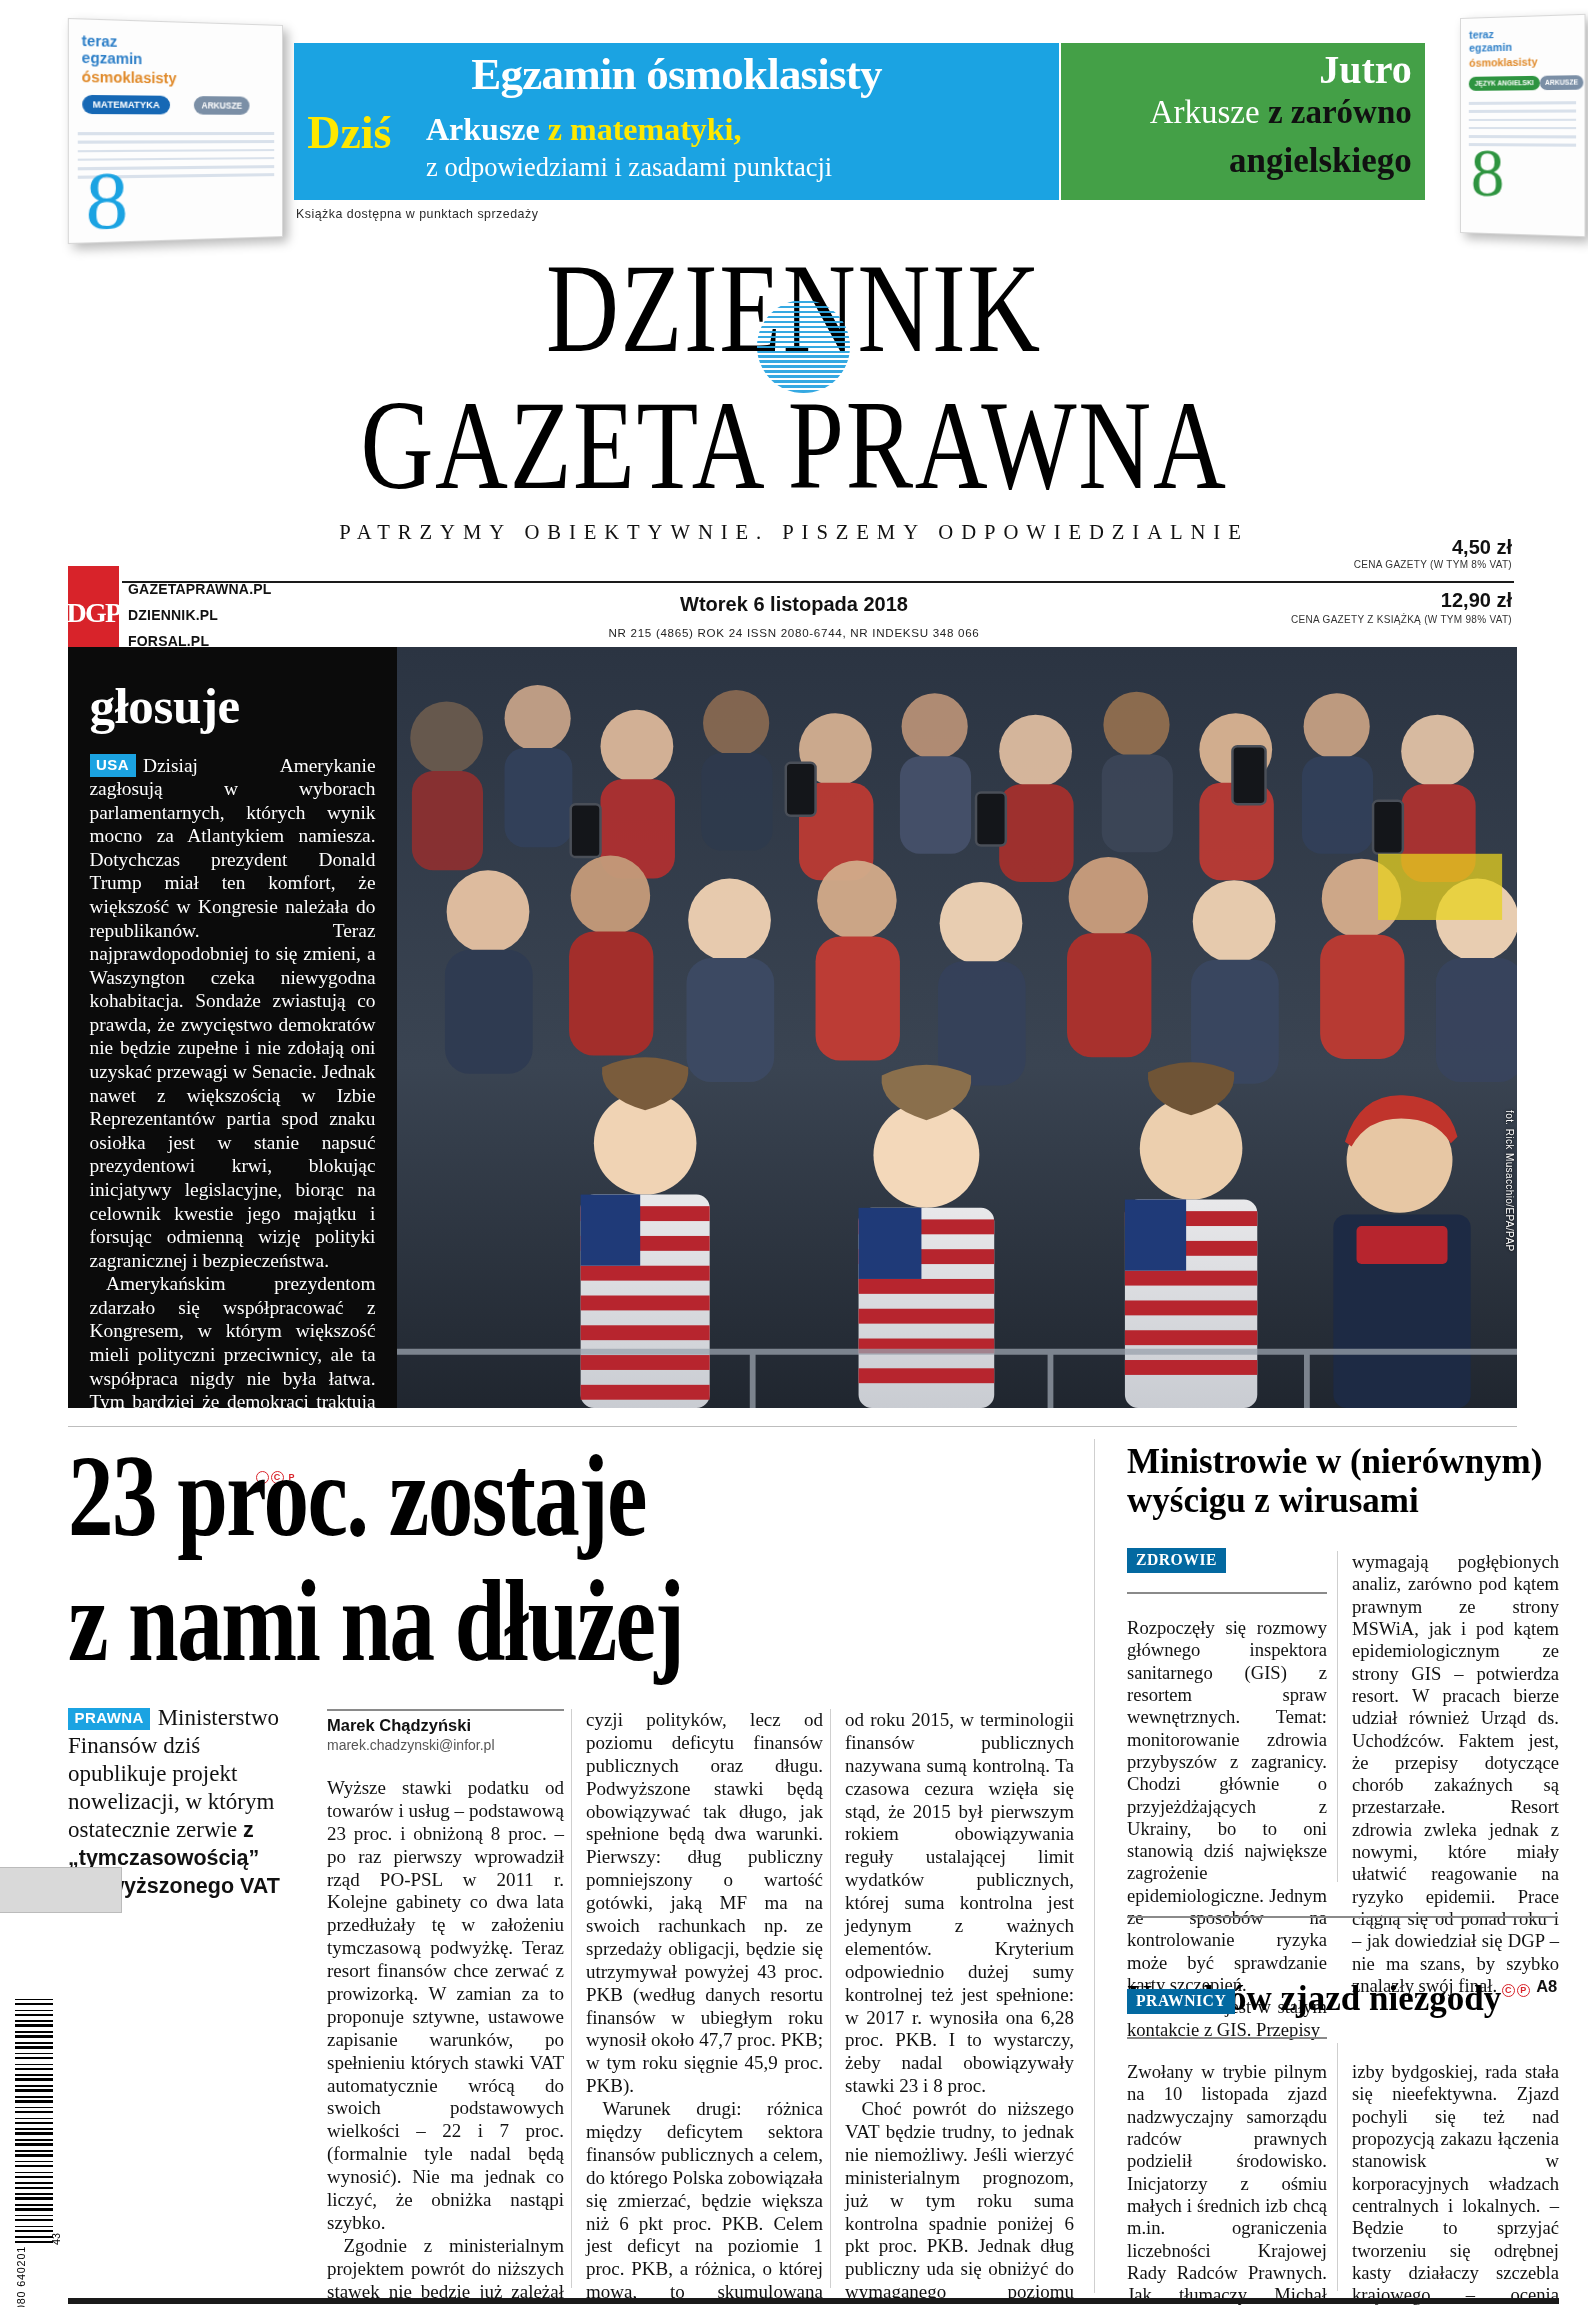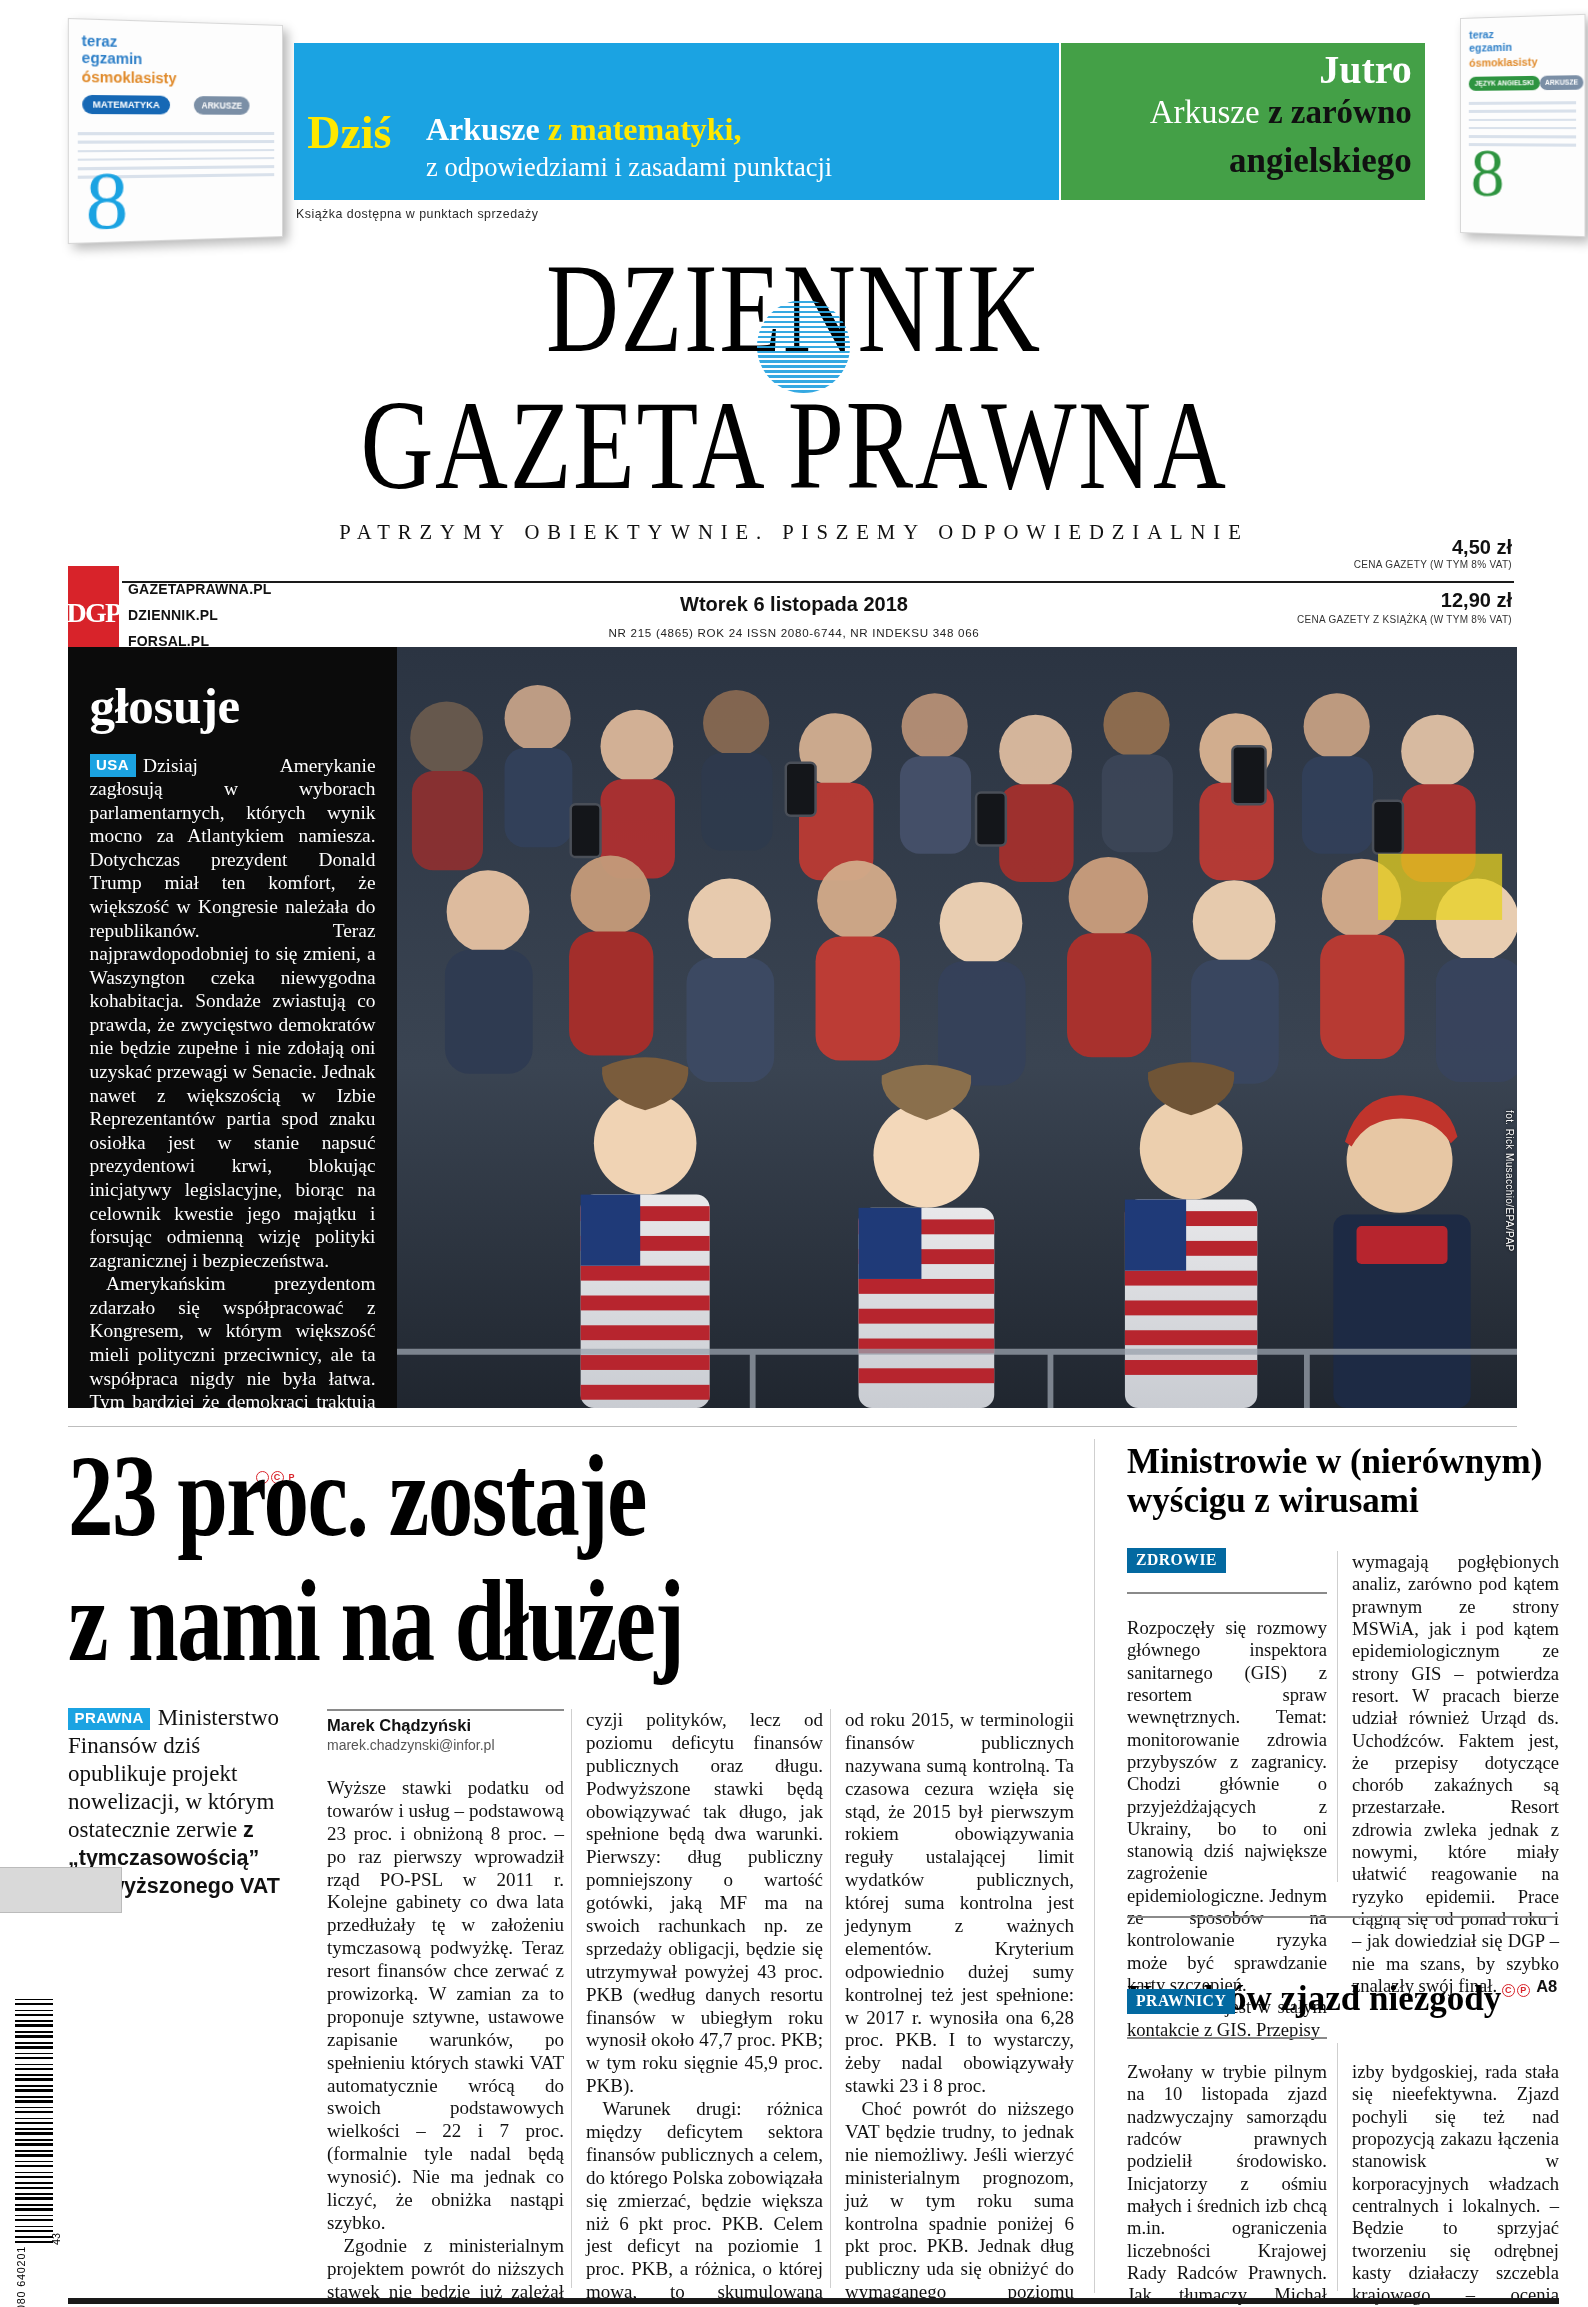--- a/index.html
+++ b/index.html
@@ -250,20 +250,21 @@
         <i></i>
         <i></i>
         <i></i>
         <i></i>
         <i></i>
     </div>
     <div class="bk-big" style="position:absolute;left:15px;top:139px;font-size:79px;color:#1ba3e2;">8</div>
   </div>
 
   <div class="promo-blue">
+    <div class="pb-title">Egzamin ósmoklasisty</div>
     <div class="pb-dzis">Dziś</div>
     <div class="pb-l2">
       <span>Arkusze </span><span class="hl">z matematyki,</span>
     </div>
     <div class="pb-l3">z odpowiedziami i zasadami punktacji</div>
   </div>
 
   <div class="promo-green">
     <div class="pg-jutro">Jutro</div>
     <div class="pg-l2">
@@ -305,21 +306,21 @@
   <div class="ib-sites">
     <div>GAZETAPRAWNA.PL</div>
     <div>DZIENNIK.PL</div>
     <div>FORSAL.PL</div>
   </div>
   <div class="ib-date">Wtorek  6 listopada 2018</div>
   <div class="ib-issn">NR 215 (4865) ROK 24 ISSN 2080-6744, NR INDEKSU 348 066</div>
   <div class="ib-price1">4,50 zł</div>
   <div class="ib-price1s">CENA GAZETY (W TYM 8% VAT)</div>
   <div class="ib-price2">12,90 zł</div>
-  <div class="ib-price2s">CENA GAZETY Z KSIĄŻKĄ (W TYM 8% VAT)</div>
+  <div class="ib-price2s">CENA GAZETY Z KSIĄŻKĄ (W TYM 98% VAT)</div>
   <div class="ib-rule-bot"></div>
 </div>
 
 <div class="hero">
   <div class="hero-left">
     <div class="hero-title">
       <div>głosuje</div>
     </div>
     <div class="hero-body">
       <p><span class="tag">USA</span><span>Dzisiaj Amerykanie zagłosują w wyborach parlamentarnych, których wynik mocno za Atlantykiem namiesza. Dotychczas prezydent Donald Trump miał ten komfort, że większość w Kongresie należała do republikanów. Teraz najprawdopodobniej to się zmieni, a Waszyngton czeka niewygodna kohabitacja. Sondaże zwiastują co prawda, że zwycięstwo demokratów nie będzie zupełne i nie zdołają oni uzyskać przewagi w Senacie. Jednak nawet z większością w Izbie Reprezentantów partia spod znaku osiołka jest w stanie napsuć prezydentowi krwi, blokując inicjatywy legislacyjne, biorąc na celownik kwestie jego majątku i forsując odmienną wizję polityki zagranicznej i bezpieczeństwa.</span></p>

